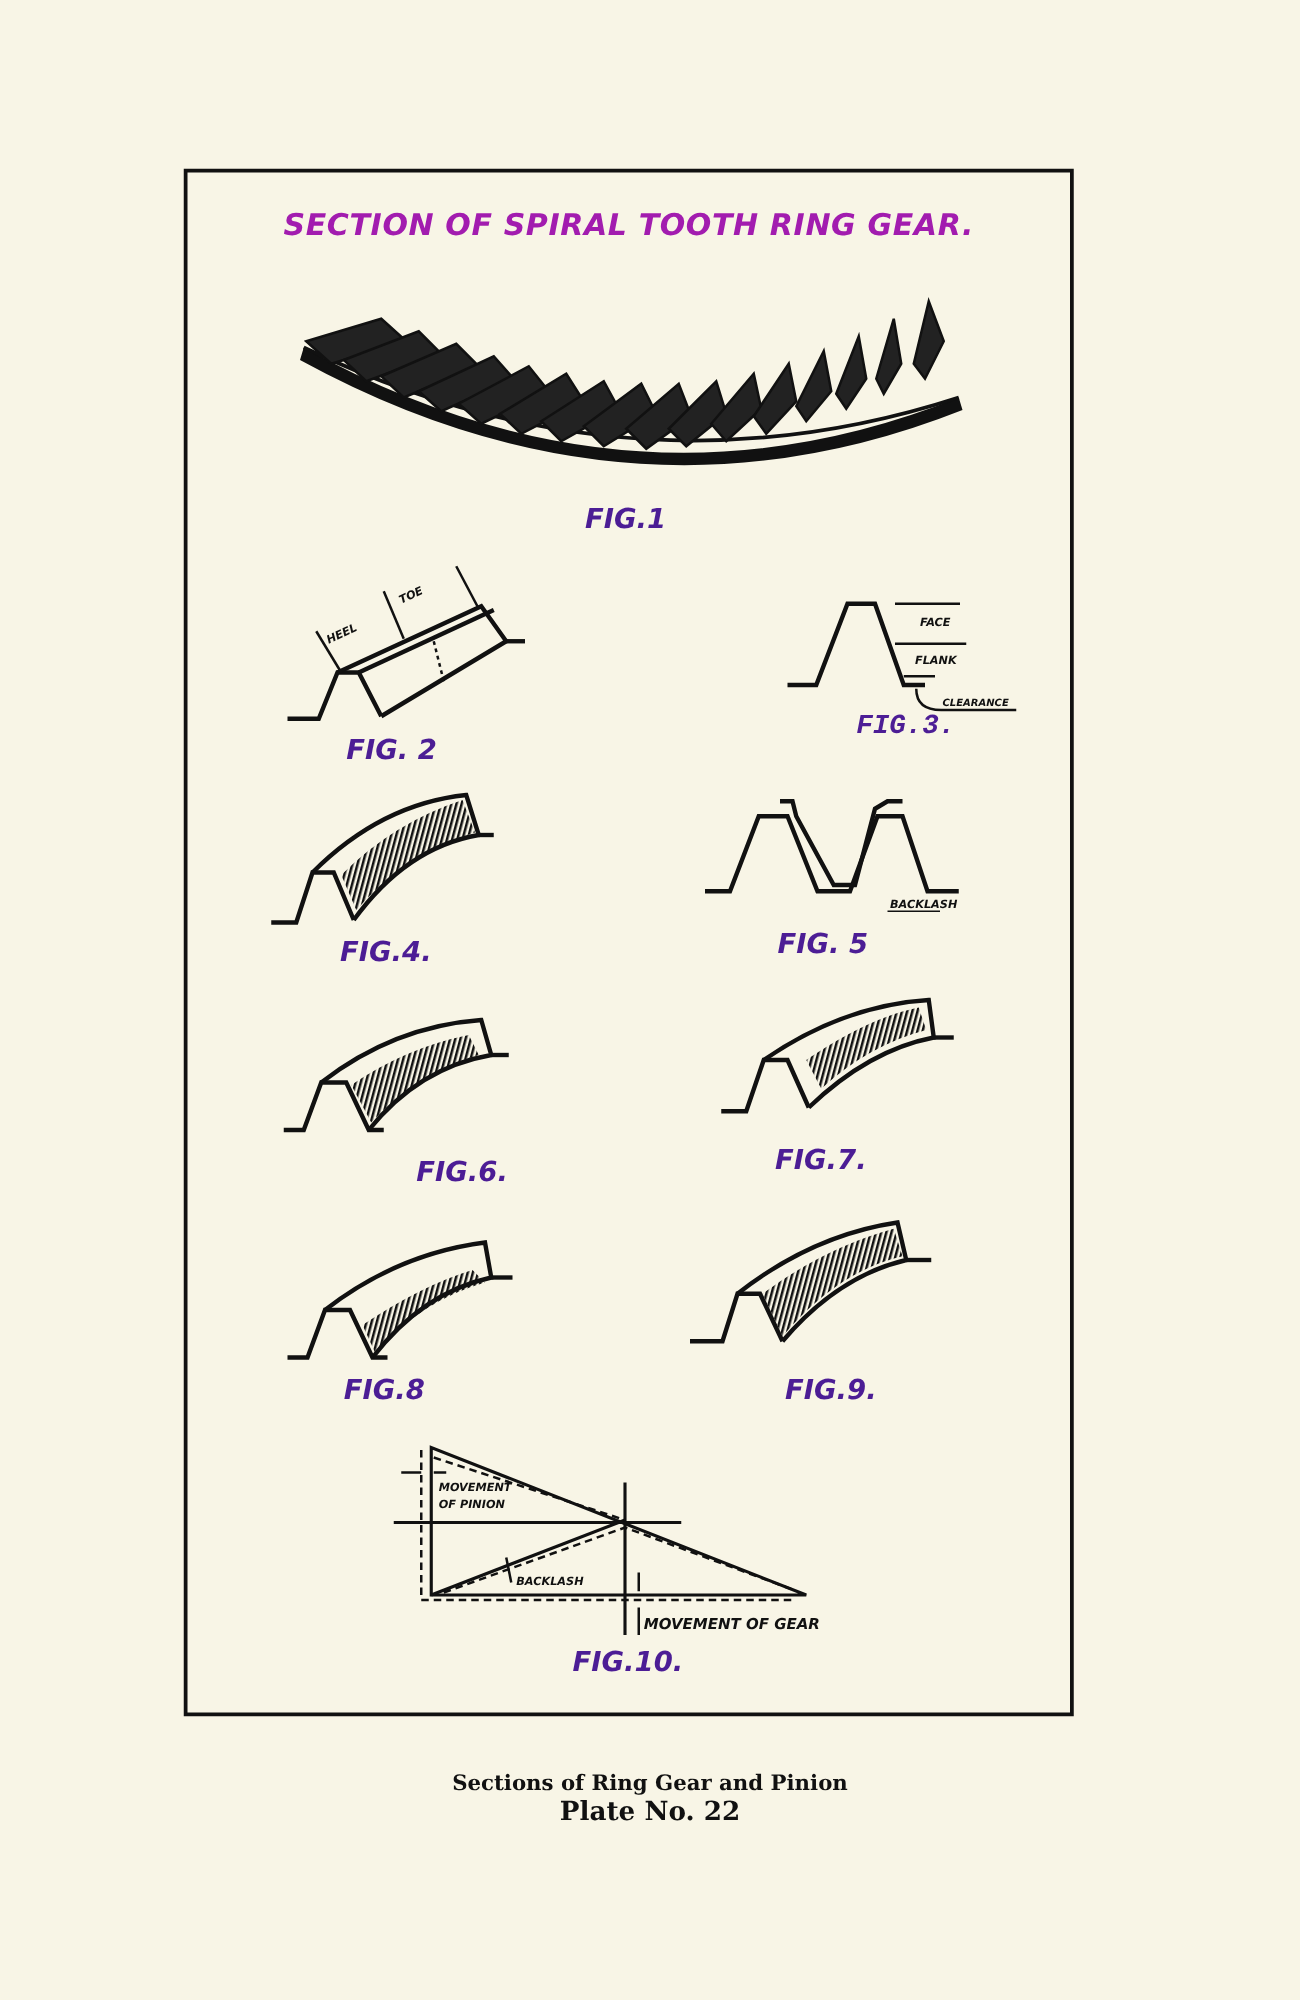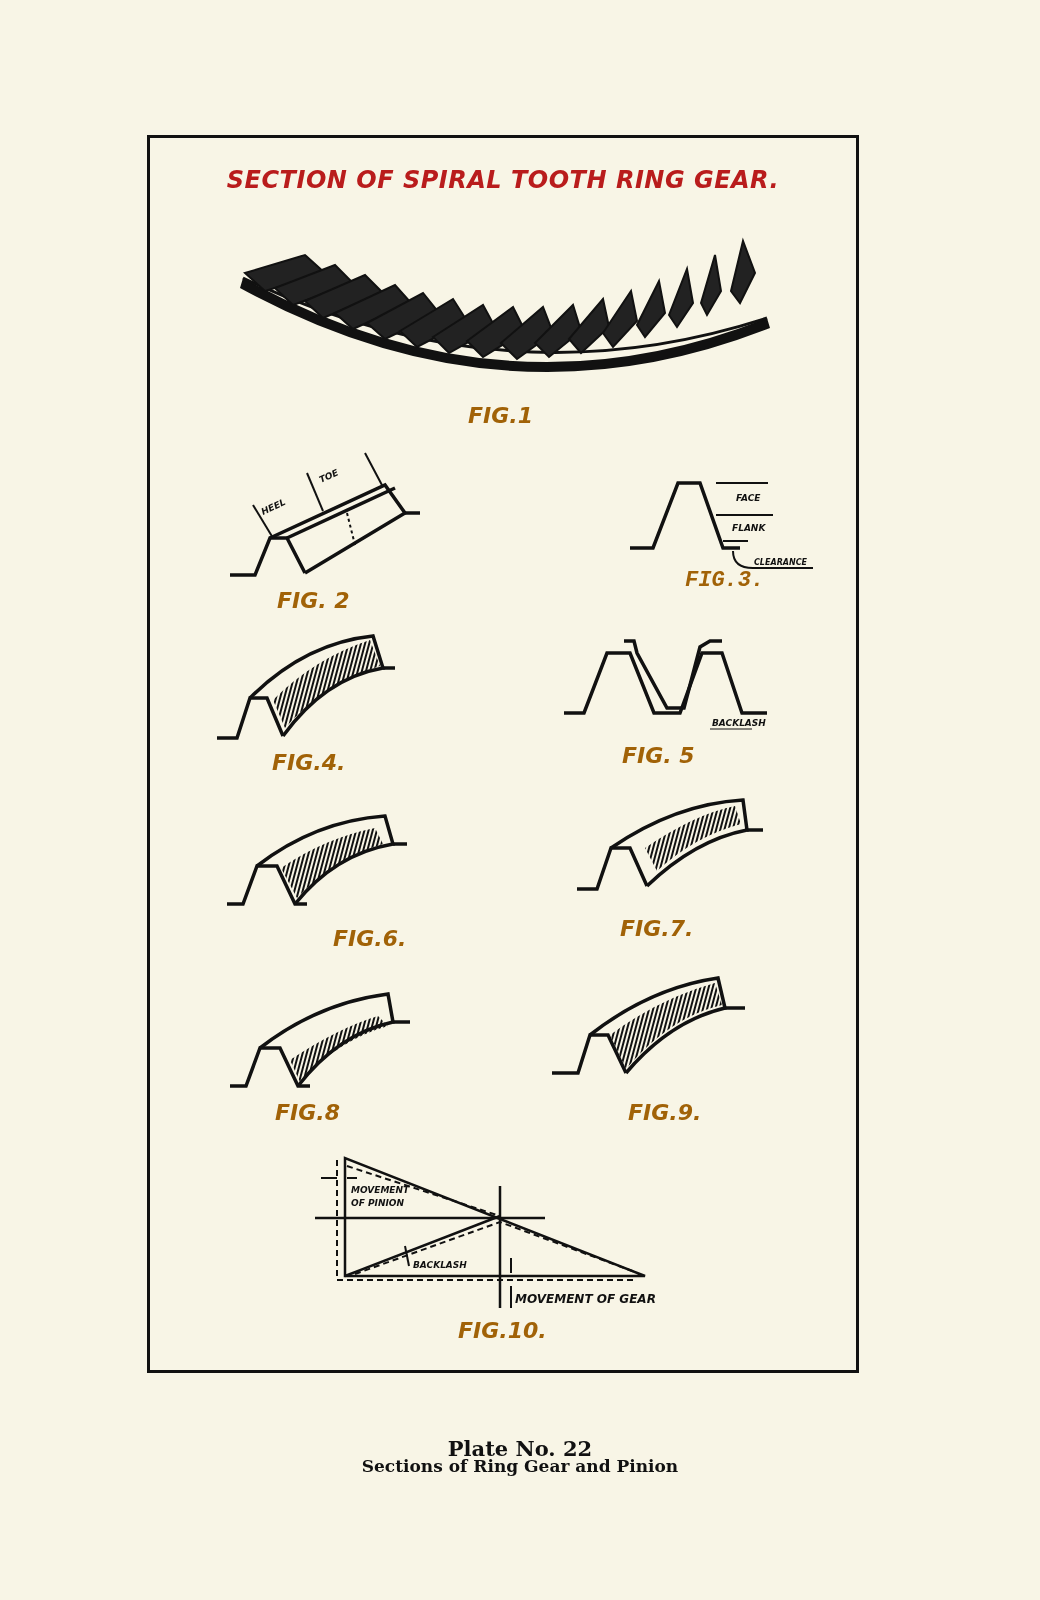--- a/index.html
+++ b/index.html
@@ -1,24 +1,24 @@
 <!DOCTYPE html>
 <html><head>
 <meta charset="utf-8">
 <style>
   html,body{margin:0;padding:0;}
   body{width:1040px;height:1600px;background:#f8f5e6;position:relative;overflow:hidden;font-family:"Liberation Sans",sans-serif;}
   .plate{position:absolute;left:147px;top:135px;width:712px;height:1238px;border:3px solid #111;box-sizing:border-box;}
-  .title{position:absolute;left:0;width:100%;top:28px;text-align:center;font-family:"DejaVu Sans",sans-serif;font-weight:bold;font-style:italic;font-size:24px;letter-spacing:0.5px;color:#b91c1c;}
+  .title{position:absolute;left:0;width:100%;top:28px;text-align:center;font-family:"DejaVu Sans",sans-serif;font-weight:bold;font-style:italic;font-size:24px;letter-spacing:0.5px;color:#a21caf;}
   .fig{position:absolute;}
-  .cap{position:absolute;font-family:"DejaVu Sans",sans-serif;font-weight:bold;font-style:italic;font-size:22px;color:#a16207;white-space:nowrap;}
+  .cap{position:absolute;font-family:"DejaVu Sans",sans-serif;font-weight:bold;font-style:italic;font-size:22px;color:#4c1d95;white-space:nowrap;}
   .lbl{font-family:"DejaVu Sans",sans-serif;font-weight:bold;font-style:italic;font-size:9px;fill:#111;}
   .footer{position:absolute;left:0;width:100%;text-align:center;font-family:"DejaVu Serif",serif;font-weight:bold;color:#111;}
   .f1{top:1436px;font-size:21px;}
-  .f2{top:1456px;font-size:17px;}
+  .f2{top:1417px;font-size:17px;}
   svg{overflow:visible;}
 </style>
 </head>
 <body>
 
 <div class="plate">
   <div class="title">SECTION OF SPIRAL TOOTH RING GEAR.</div>
 
   <svg class="fig" style="left:85px;top:95px;" width="540" height="160" viewBox="0 0 540 160">
     <path d="M8,45 Q270,190 532,85 L535,95 Q270,200 5,55 Z" fill="#111"></path>

